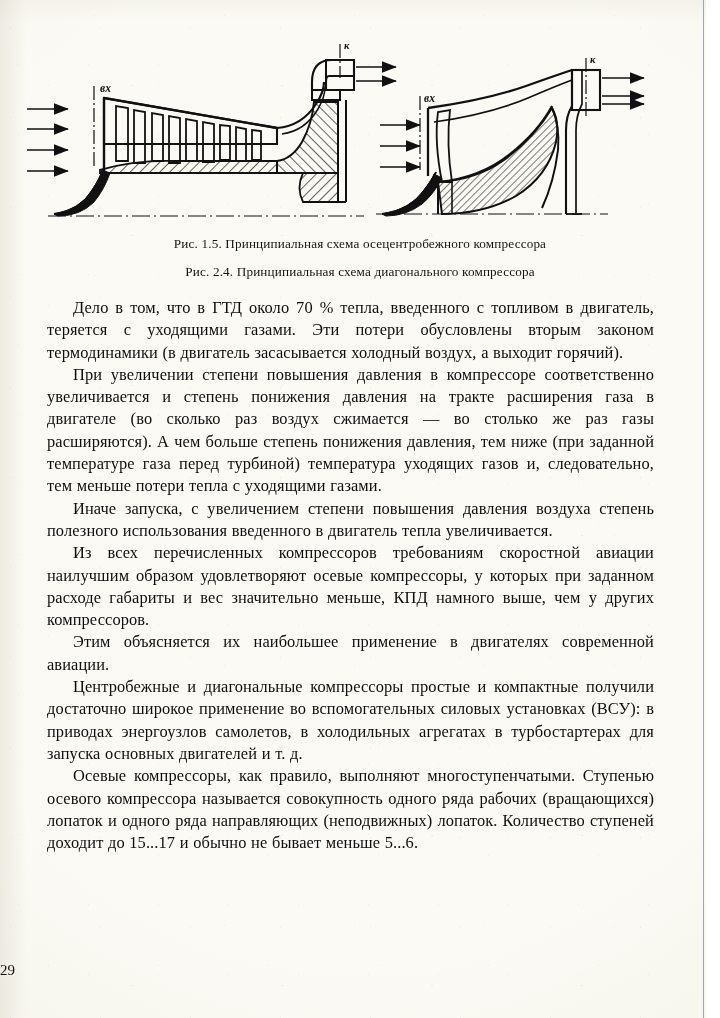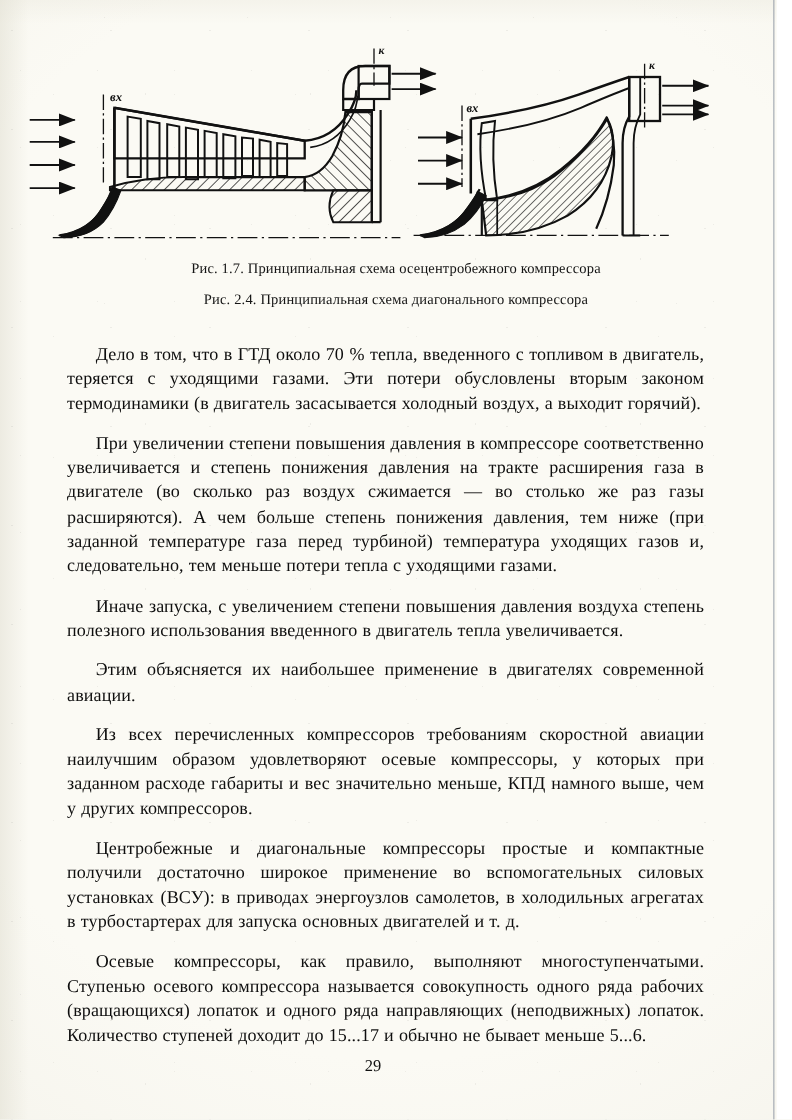--- a/index.html
+++ b/index.html
@@ -68,39 +68,39 @@
   .caption-2 { top: 264px; }
 
   
   .body-text {
     position: absolute;
     left: 47px;
     top: 297px;
     width: 607px;
   }
   p.para {
-    margin: 14px;
+    margin: 0;
     text-indent: 26px;
     text-align: justify;
     font-size: 16.4px;
     line-height: 22.3px;
     color: #0e0e0e;
     letter-spacing: 0.1px;
     word-spacing: 0.4px;
     -webkit-font-smoothing: none;
   }
   p.para:last-child { text-align: justify; }
   p.para.last-line-natural { text-align-last: left; }
 
   .page-number {
     position: absolute;
     left: 0;
     top: 962px;
     width: 678px;
-    text-align: center;
+    text-align: left;
     font-size: 15px;
     color: #121212;
   }
 
   
   .speckle {
     position: absolute;
     inset: 0;
     pointer-events: none;
     opacity: 0.05;
@@ -243,29 +243,29 @@
           <line x1="226" y1="48" x2="268" y2="48"></line>
           <line x1="226" y1="66" x2="268" y2="66"></line>
           <line x1="226" y1="74" x2="268" y2="74"></line>
         </g>
 
         <line x1="0" y1="184" x2="232" y2="184" stroke="#111" stroke-width="1.1" stroke-dasharray="18 4 2 4"></line>
       </g>
     </svg>
   </div>
 
-  <div class="caption caption-1">Рис. 1.7. Принципиальная схема осецентробежного компрессора</div>
+  <div class="caption caption-1">Рис. 1.5. Принципиальная схема осецентробежного компрессора</div>
   <div class="caption caption-2">Рис. 2.4. Принципиальная схема диагонального компрессора</div>
 
   <div class="body-text">
     <p class="para">Дело в том, что в ГТД около 70 % тепла, введенного с топливом в двигатель, теряется с уходящими газами. Эти потери обусловлены вторым законом термодинамики (в двигатель засасывается холодный воздух, а выходит горячий).</p>
     <p class="para">При увеличении степени повышения давления в компрессоре соответственно увеличивается и степень понижения давления на тракте расширения газа в двигателе (во сколько раз воздух сжимается — во столько же раз газы расширяются). А чем больше степень понижения давления, тем ниже (при заданной температуре газа перед турбиной) температура уходящих газов и, следовательно, тем меньше потери тепла с уходящими газами.</p>
     <p class="para">Иначе запуска, с увеличением степени повышения давления воздуха степень полезного использования введенного в двигатель тепла увеличивается.</p>
+    <p class="para">Из всех перечисленных компрессоров требованиям скоростной авиации наилучшим образом удовлетворяют осевые компрессоры, у которых при заданном расходе габариты и вес значительно меньше, КПД намного выше, чем у других компрессоров.</p>
     <p class="para">Этим объясняется их наибольшее применение в двигателях современной авиации.</p>
-    <p class="para">Из всех перечисленных компрессоров требованиям скоростной авиации наилучшим образом удовлетворяют осевые компрессоры, у которых при заданном расходе габариты и вес значительно меньше, КПД намного выше, чем у других компрессоров.</p>
     <p class="para">Центробежные и диагональные компрессоры простые и компактные получили достаточно широкое применение во вспомогательных силовых установках (ВСУ): в приводах энергоузлов самолетов, в холодильных агрегатах в турбостартерах для запуска основных двигателей и т. д.</p>
     <p class="para last-line-natural">Осевые компрессоры, как правило, выполняют многоступенчатыми. Ступенью осевого компрессора называется совокупность одного ряда рабочих (вращающихся) лопаток и одного ряда направляющих (неподвижных) лопаток. Количество ступеней доходит до 15...17 и обычно не бывает меньше 5...6.</p>
   </div>
 
   <div class="page-number">29</div>
 
   <div class="speckle"></div>
   <div class="scan-edge"></div>
   <div class="scan-edge-2"></div>
 </div>

